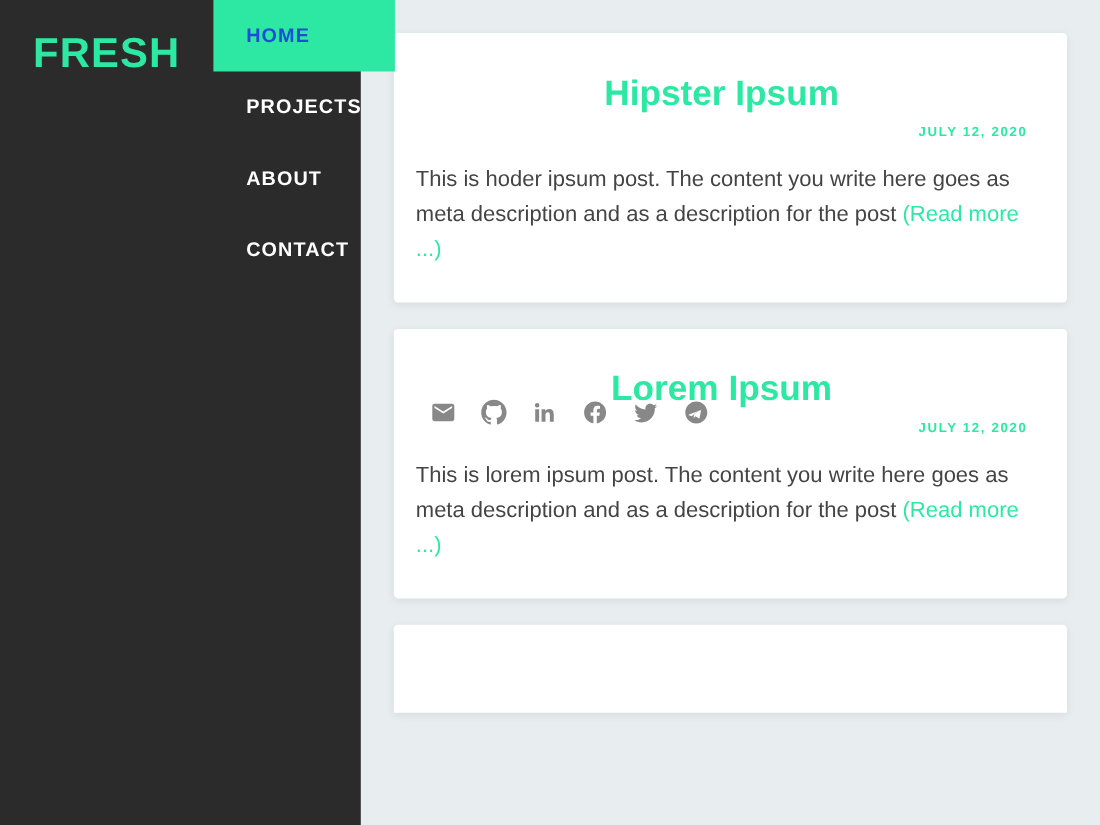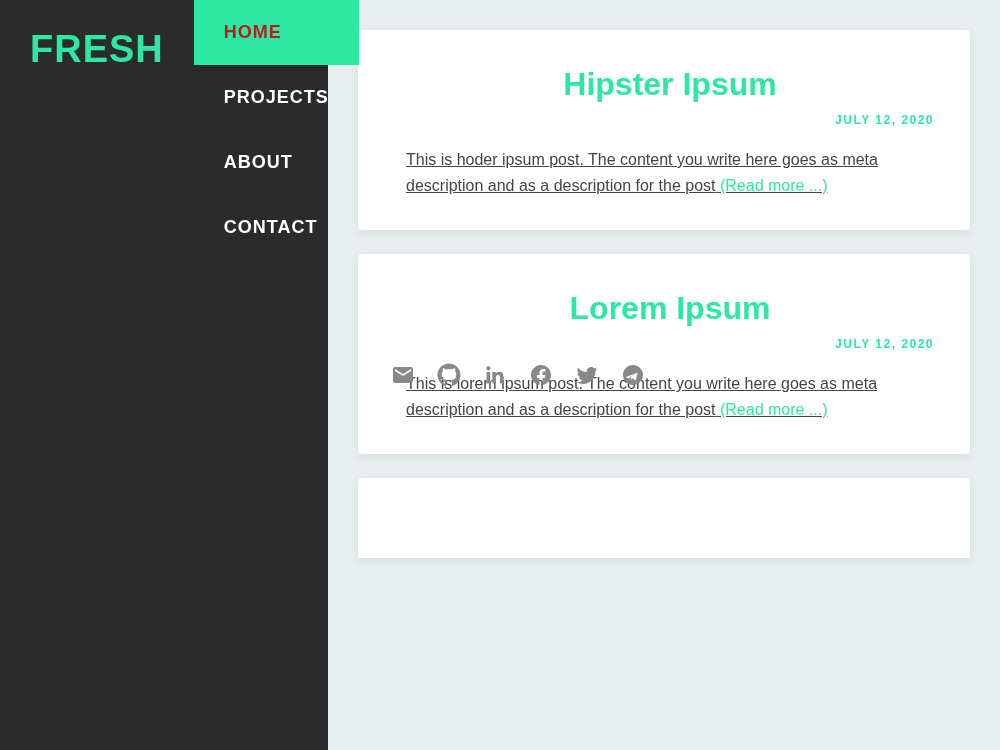--- a/index.html
+++ b/index.html
@@ -44,21 +44,21 @@
       color: #ffffff;
       font-size: 18px;
       font-weight: 700;
       letter-spacing: 1px;
       cursor: pointer;
       text-transform: uppercase;
     }
 
     .nav-item.active {
       background: #2de8a2;
-      color: #b91c1c;
+      color: #1d4ed8;
     }
 
     #social-icons {
       padding: 24px 30px;
       display: flex;
       gap: 18px;
       align-items: center;
     }
 
     .social-icon {
@@ -85,21 +85,21 @@
       padding: 30px 30px 30px 30px;
       overflow-y: auto;
       display: flex;
       flex-direction: column;
       gap: 24px;
     }
 
     .post-card {
       background: #ffffff;
       border-radius: 4px;
-      padding: 36px 36px 32px 48px;
+      padding: 36px 36px 32px 20px;
       box-shadow: 0 2px 8px rgba(0,0,0,0.08);
     }
 
     .post-title {
       font-size: 32px;
       font-weight: 700;
       color: #2de8a2;
       text-align: center;
       margin-bottom: 10px;
     }
@@ -107,24 +107,23 @@
     .post-date {
       font-size: 12px;
       font-weight: 600;
       color: #2de8a2;
       text-align: right;
       letter-spacing: 1.5px;
       margin-bottom: 20px;
     }
 
     .post-excerpt {
-      font-size: 16px;
+      font-size: 20px;
       color: #444;
       line-height: 1.6;
-      text-decoration: underline;
     }
 
     .read-more {
       color: #2de8a2;
       cursor: pointer;
       text-decoration: none;
     }
 
     .post-card-partial {
       background: #ffffff;

